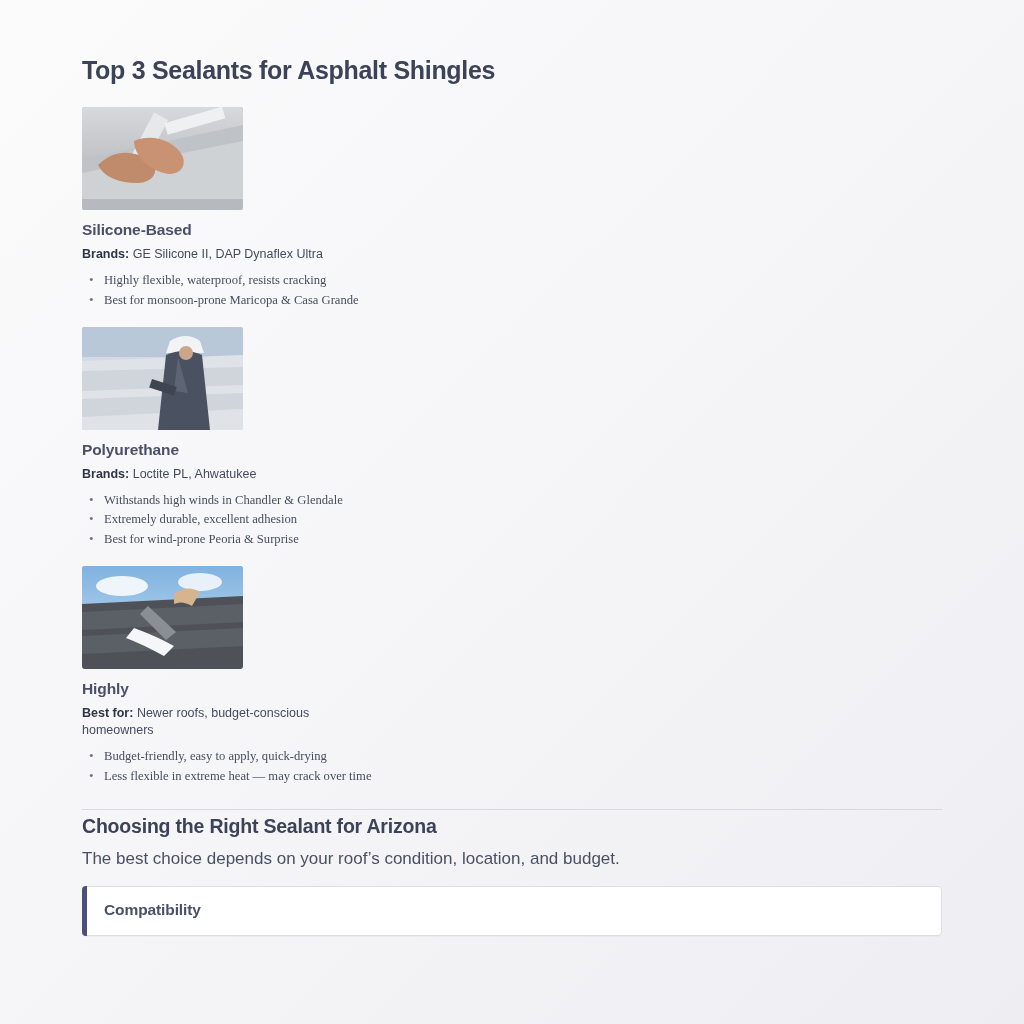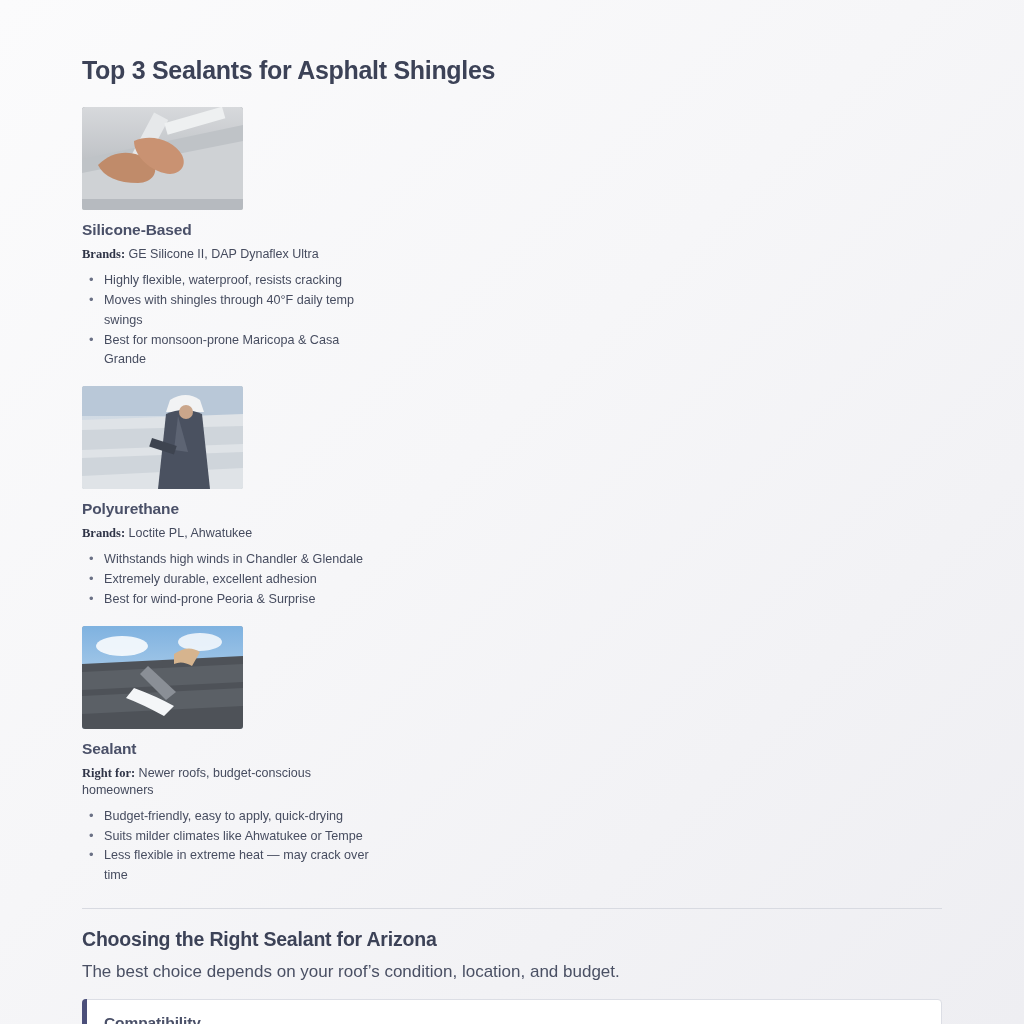--- a/index.html
+++ b/index.html
@@ -51,51 +51,52 @@
     font-weight: bold;
     color: #4a5068;
     letter-spacing: -0.1px;
   }
   .card-sub {
     margin-top: 7px;
     font-size: 12.5px;
     color: #454b5e;
     line-height: 1.35;
   }
-  .card-sub b { color: #2f3447; font-family: Liberation Serif, serif; }
+  .card-sub b { color: #2f3447; }
   ul.bullets {
     margin: 8px 0 0 0;
     padding: 0;
     list-style: none;
   }
   ul.bullets li {
     position: relative;
     padding-left: 22px;
     font-size: 12.6px;
     color: #474d60;
     line-height: 1.58;
+    font-family: Liberation Serif, serif;
   }
   ul.bullets li::before {
     content: "•";
     position: absolute;
     left: 7px;
     top: -1px;
     color: #6b7186;
     font-size: 13px;
   }
   .divider {
     margin-top: 22px;
     border-top: 1px solid #d8dae1;
   }
   h2.section-title {
     font-size: 19.5px;
     font-weight: bold;
     color: #3c4257;
     letter-spacing: -0.2px;
-    margin: 19px 0 0 0;
+    margin: 5px 0 0 0;
   }
   .section-sub {
     margin-top: 11px;
     font-size: 17px;
     color: #4a5064;
   }
   .factors {
     margin-top: 17px;
     display: flex;
     flex-direction: column;
@@ -154,21 +155,20 @@
             <rect x="0" y="92" width="161" height="11" fill="#b6babf"></rect>
           </svg>
         </div>
         <div class="card-title">Silicone-Based</div>
         <div class="card-sub">
           <b>Brands:</b>
           <span>GE Silicone II, DAP Dynaflex Ultra</span>
         </div>
         <ul class="bullets">
           <li>Highly flexible, waterproof, resists cracking</li>
-          <li>Moves with shingles through 40°F daily temp swings</li>
           <li>Best for monsoon-prone Maricopa &amp; Casa Grande</li>
         </ul>
       </div>
 
       <div class="card">
         <div class="thumb">
           <svg width="161" height="103" viewBox="0 0 161 103">
             <defs>
               <linearGradient id="g2" x1="0" y1="0" x2="0" y2="1">
                 <stop offset="0" stop-color="#c8d4e0"></stop>
@@ -212,28 +212,27 @@
             <ellipse cx="40" cy="20" rx="26" ry="10" fill="#ffffff" opacity="0.85"></ellipse>
             <ellipse cx="118" cy="16" rx="22" ry="9" fill="#ffffff" opacity="0.8"></ellipse>
             <polygon points="0,38 161,30 161,103 0,103" fill="#4e5258"></polygon>
             <polygon points="0,46 161,38 161,56 0,64" fill="#5b6066"></polygon>
             <polygon points="0,70 161,62 161,80 0,88" fill="#5b6066"></polygon>
             <path d="M66 40 l28 26 -10 8 -26 -26 Z" fill="#8a8f96"></path>
             <path d="M52 62 q22 8 40 18 l-10 10 q-22 -12 -38 -18 Z" fill="#f4f6f8"></path>
             <path d="M92 28 q14 -10 26 -2 l-8 14 q-10 -6 -18 -2 Z" fill="#d6b48e"></path>
           </svg>
         </div>
-        <div class="card-title">Sealant</div>
+        <div class="card-title">Highly</div>
         <div class="card-sub">
-          <b>Right for:</b>
+          <b>Best for:</b>
           <span>Newer roofs, budget-conscious homeowners</span>
         </div>
         <ul class="bullets">
           <li>Budget-friendly, easy to apply, quick-drying</li>
-          <li>Suits milder climates like Ahwatukee or Tempe</li>
           <li>Less flexible in extreme heat — may crack over time</li>
         </ul>
       </div>
 
     </div>
 
     <div class="divider"></div>
 
     <h2 class="section-title">Choosing the Right Sealant for Arizona</h2>
     <div class="section-sub">The best choice depends on your roof’s condition, location, and budget.</div>

